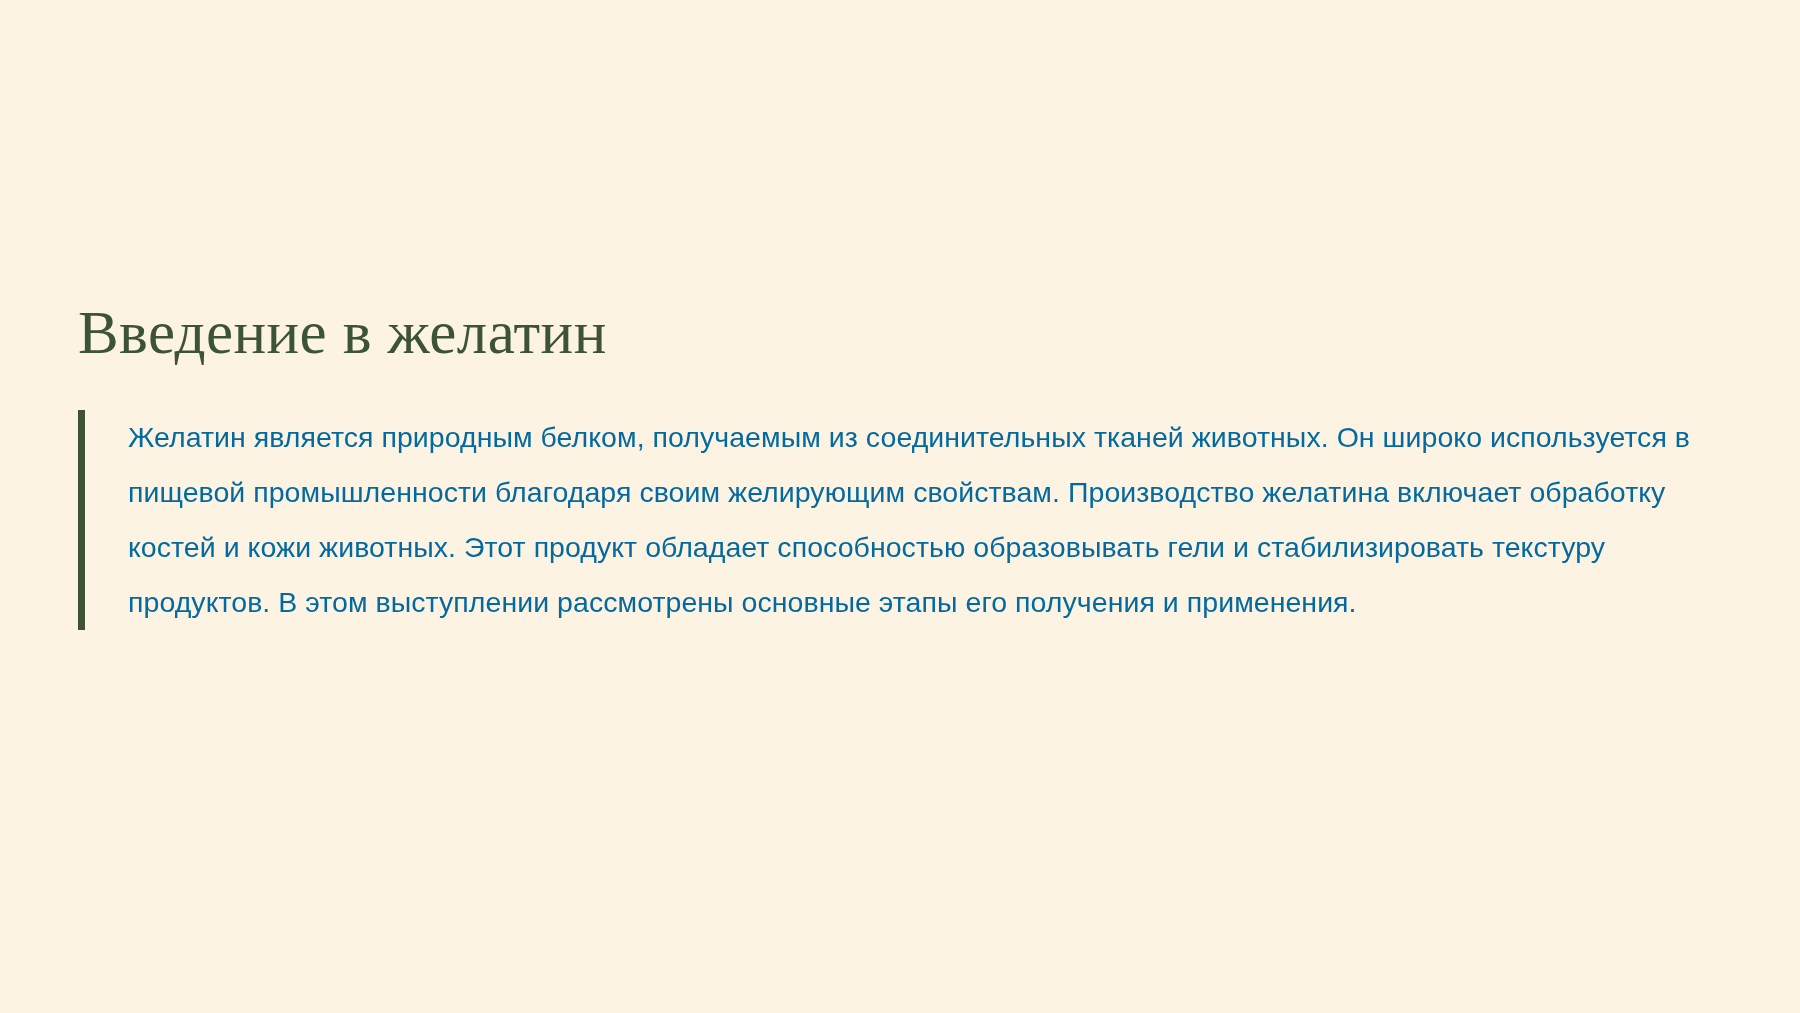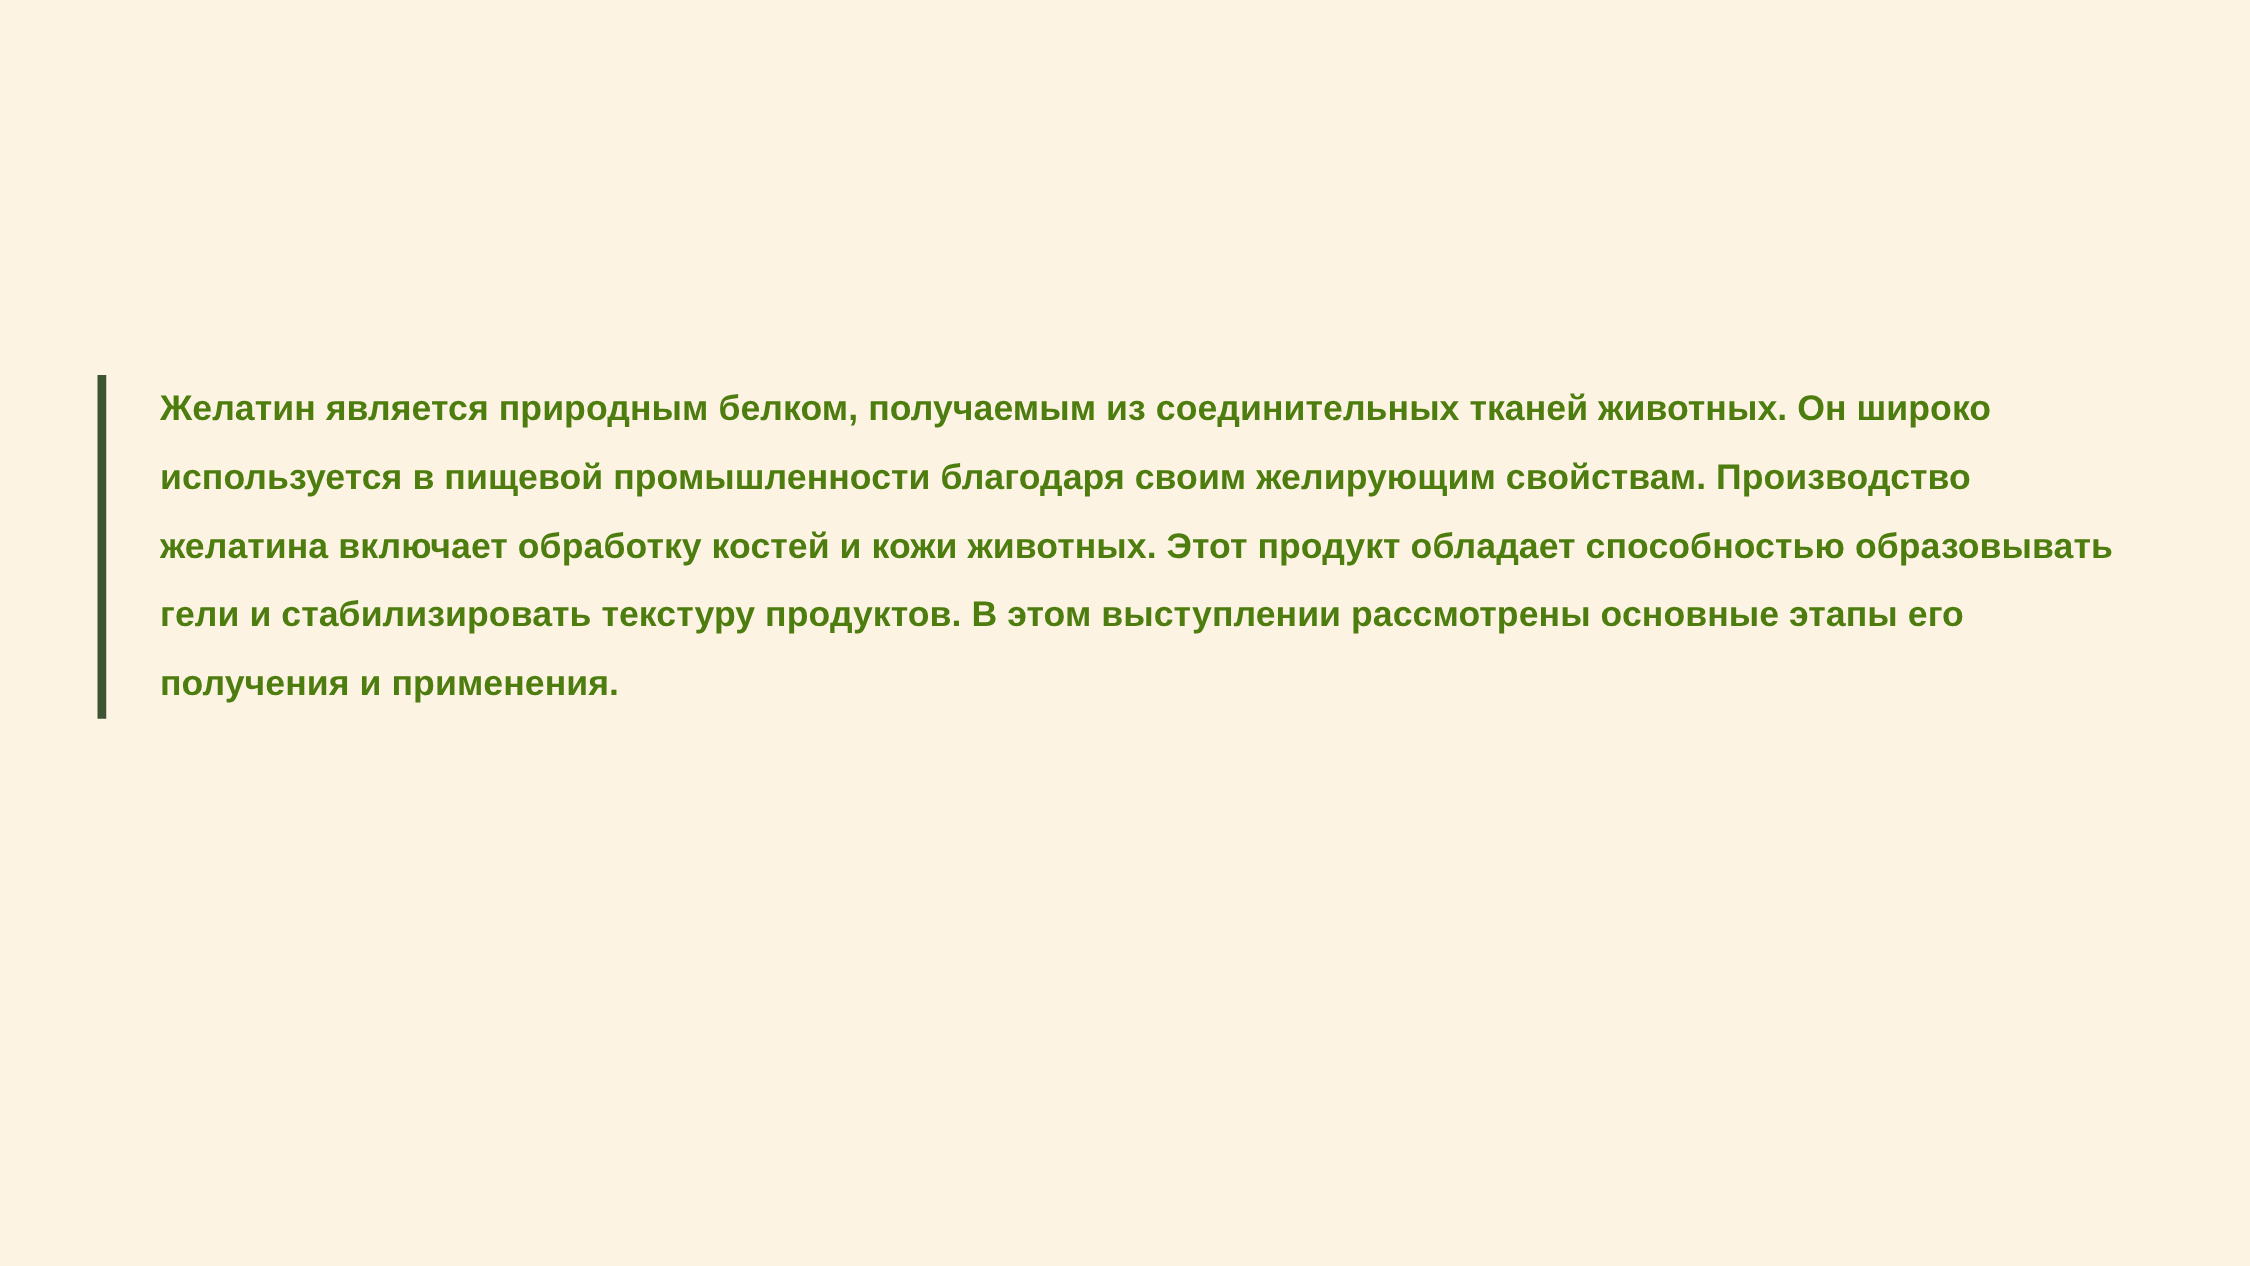--- a/index.html
+++ b/index.html
@@ -48,34 +48,35 @@
     bottom: 0;
     width: 7px;
     background: #3e5332;
     border-radius: 0;
   }
   .quote-text {
     margin: 0;
     padding: 0;
     font-family: "Liberation Sans", "DejaVu Sans", sans-serif;
     font-size: 28.5px;
-    font-weight: 700;
+    font-weight: 400;
     line-height: 55px;
-    color: #4d7c0f;
+    color: #0369a1;
     letter-spacing: 0.05px;
     max-width: 1595px;
     text-align: left;
   }
 </style>
 </head>
 <body>
 
 <div class="slide">
   <div class="slide-body">
 
+    <h1 class="slide-title">Введение в желатин</h1>
 
     <div class="quote-block">
       <span class="quote-bar"></span>
       <p class="quote-text">Желатин является природным белком, получаемым из соединительных тканей животных. Он широко используется в пищевой промышленности благодаря своим желирующим свойствам. Производство желатина включает обработку костей и кожи животных. Этот продукт обладает способностью образовывать гели и стабилизировать текстуру продуктов. В этом выступлении рассмотрены основные этапы его получения и применения.</p>
     </div>
 
   </div>
 </div>
 
 </body></html>

